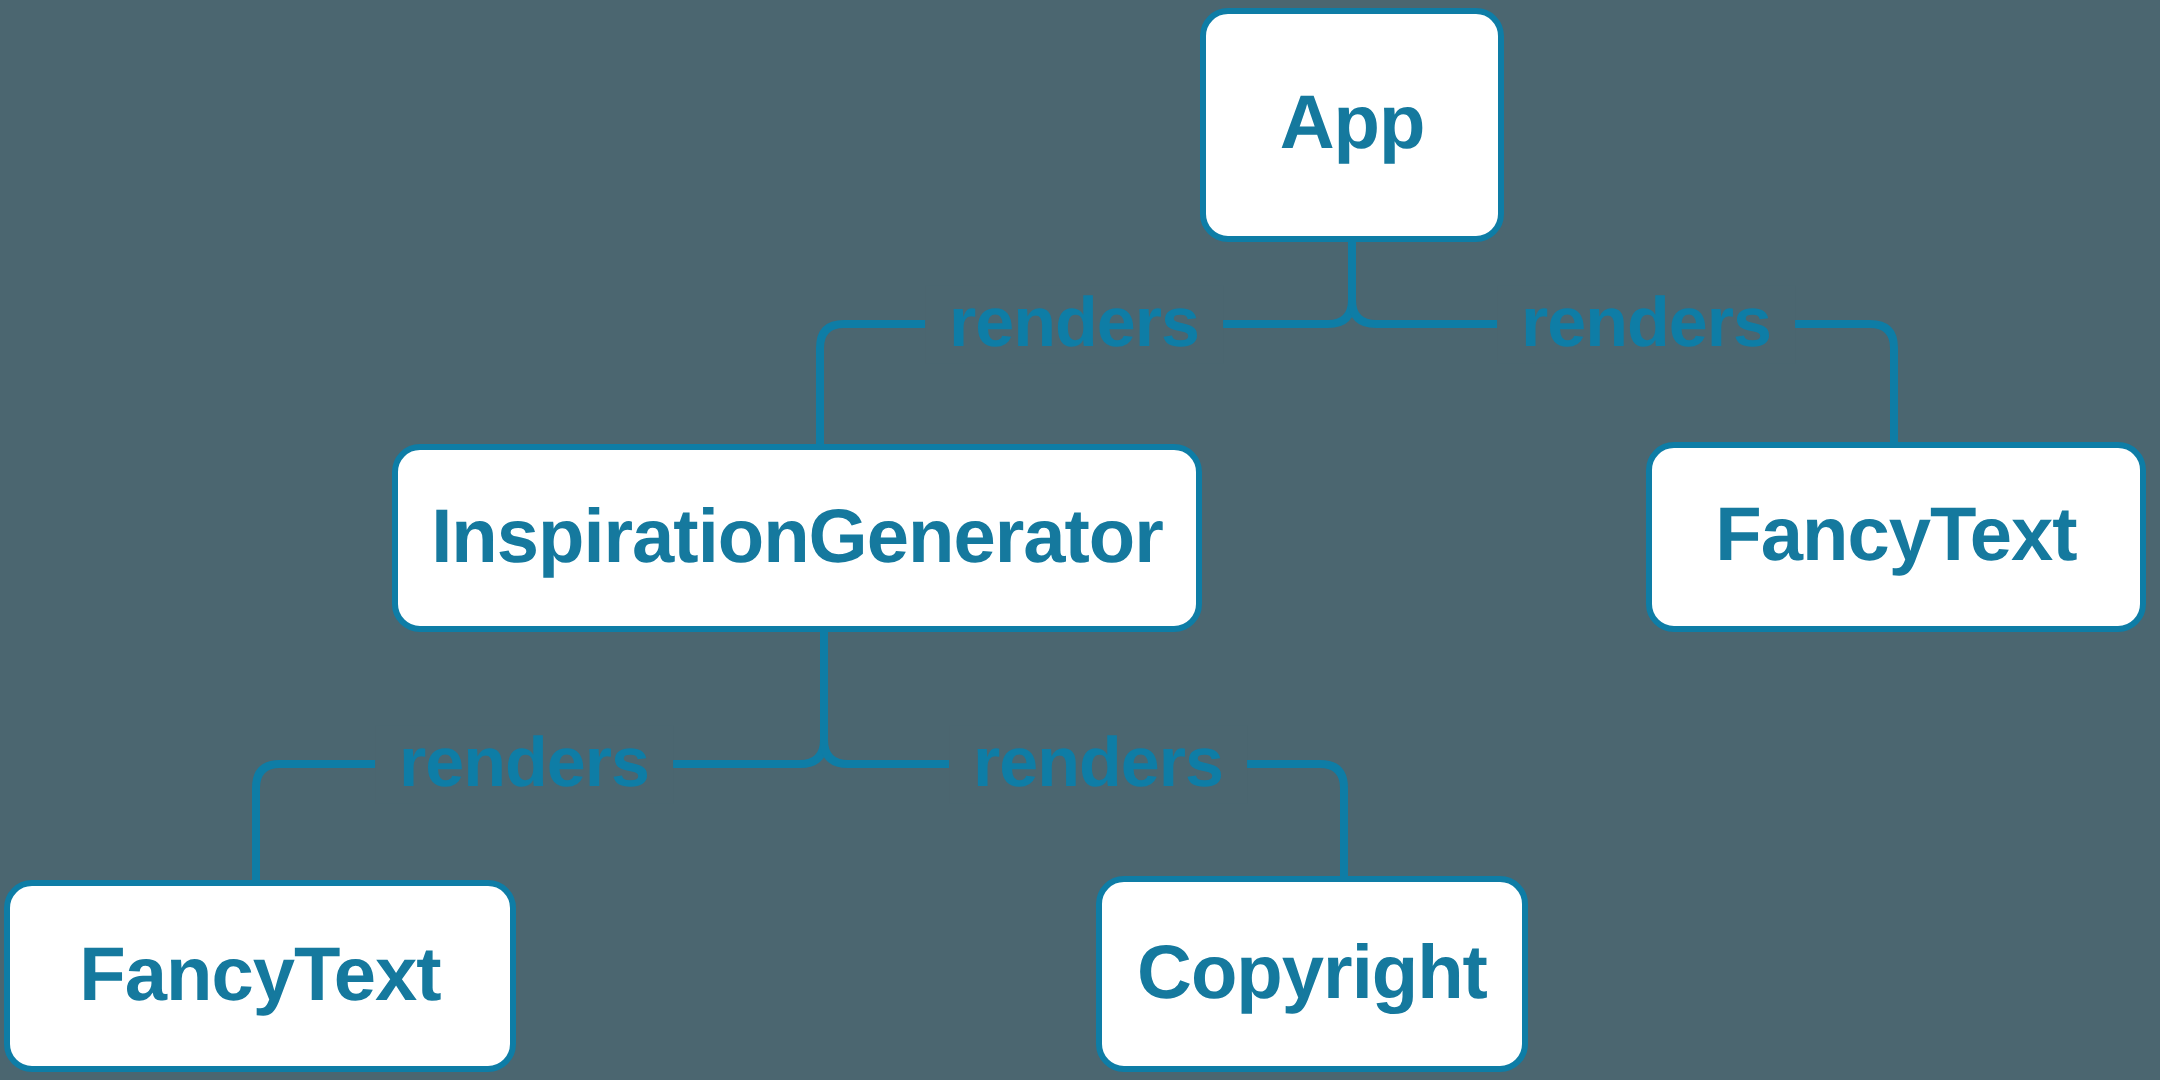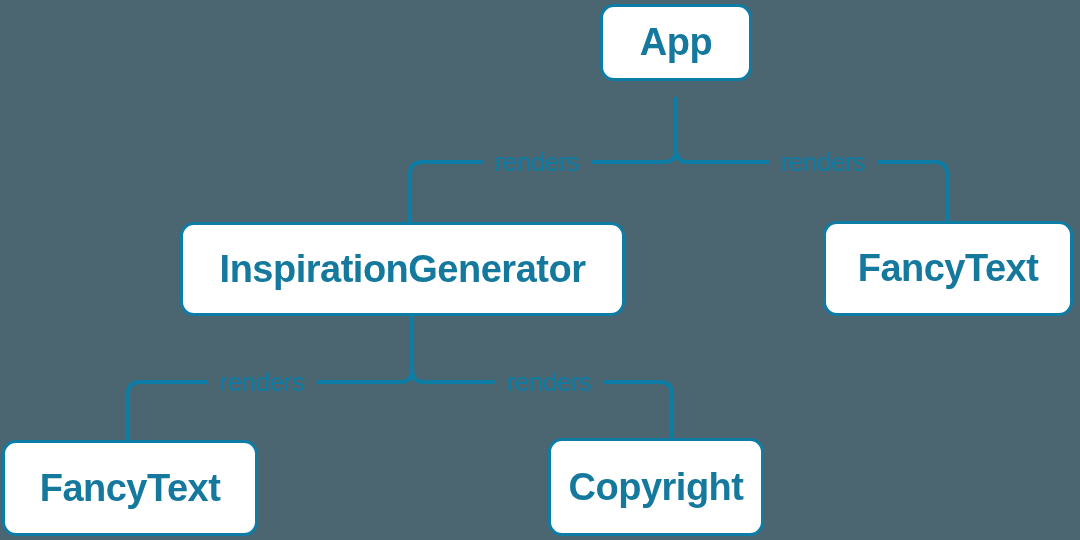--- a/index.html
+++ b/index.html
@@ -17,31 +17,31 @@
   .node{
     position:absolute;
     background:var(--node-fill);
     border:3px solid var(--accent);
     border-radius:14px;
     display:flex;align-items:center;justify-content:center;
     color:var(--node-text);
     font-size:38px;font-weight:600;letter-spacing:-0.5px;
     white-space:nowrap;
   }
-  .node-app{left:600px;top:4px;width:152px;height:77px;text-align:center;}
-  .node-ig{left:180px;top:222px;width:445px;height:94px;}
+  .node-app{left:600px;top:4px;width:152px;height:117px;text-align:center;}
+  .node-ig{left:196px;top:222px;width:405px;height:94px;}
   .node-ft-right{left:823px;top:221px;width:250px;height:95px;}
   .node-ft-left{left:2px;top:440px;width:256px;height:96px;}
   .node-copyright{left:548px;top:438px;width:216px;height:98px;}
   .edge-label{
     position:absolute;
     transform:translate(-50%,-50%);
     background:var(--bg);
     color:var(--accent);
-    font-size:26px;font-weight:400;letter-spacing:-0.5px;
+    font-size:35px;font-weight:700;letter-spacing:-0.5px;
     padding:0 12px;line-height:1.1;
     white-space:nowrap;
   }
   .edge-label-1{left:537px;top:162px;}
   .edge-label-2{left:823px;top:162px;}
   .edge-label-3{left:262px;top:382px;}
   .edge-label-4{left:549px;top:382px;}
 </style>
 </head>
 <body>

